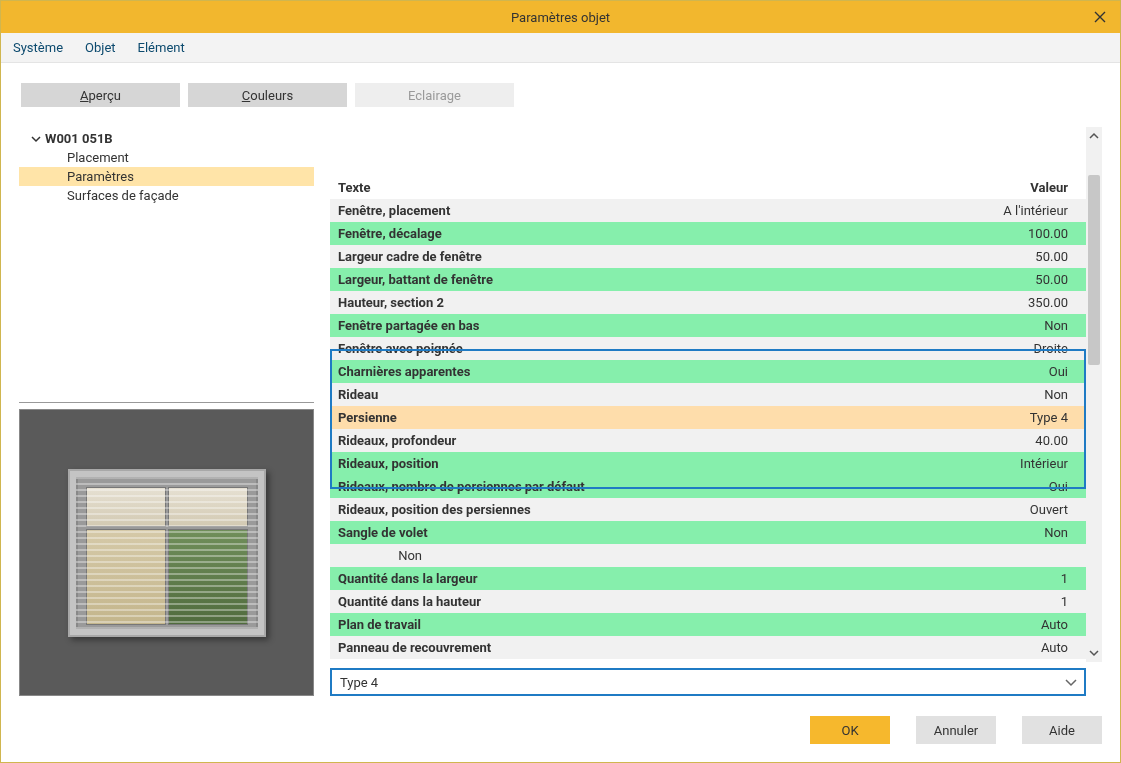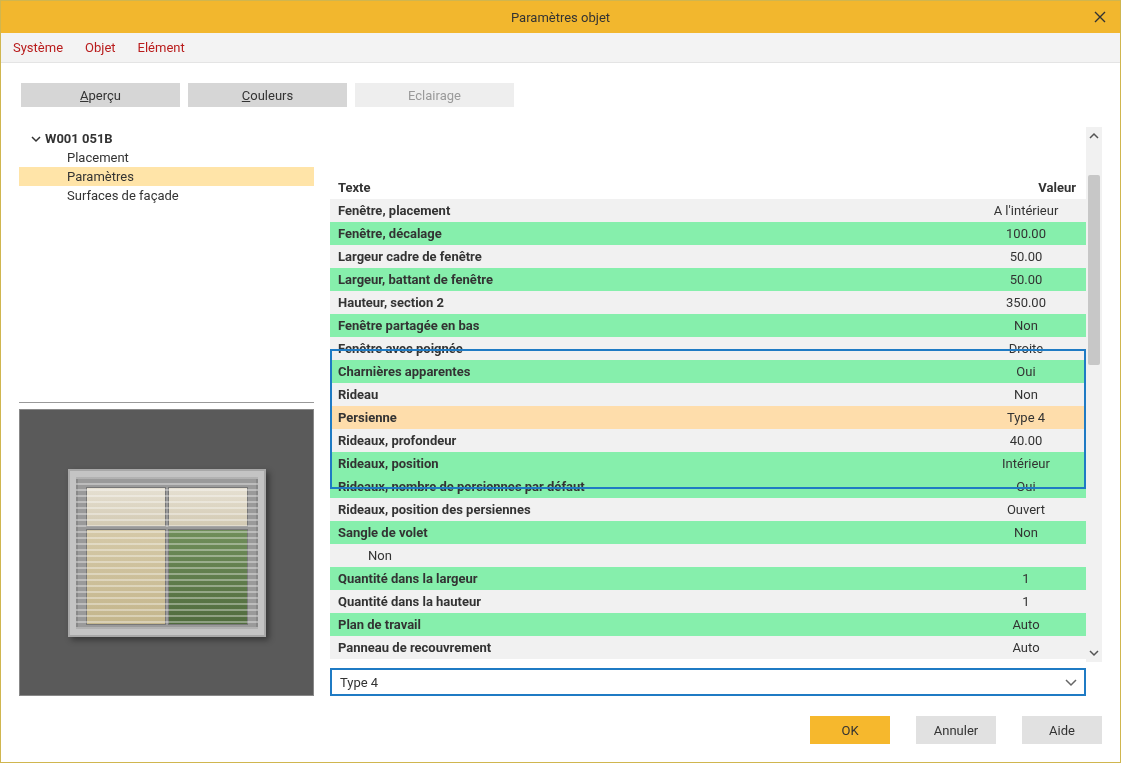--- a/index.html
+++ b/index.html
@@ -47,21 +47,21 @@
   .title-bar-close svg { width:12px; height:12px; }
 
   .menu-bar {
     height: 30px;
     background: #f3f3f3;
     border-bottom: 1px solid #e4e4e4;
     display: flex;
     align-items: center;
     padding: 0 12px;
     gap: 22px;
-    color: #b91c1c;
+    color: #0c4a6e;
   }
   .menu-item { cursor: pointer; }
 
   .tab-row {
     display: flex;
     padding: 20px 20px 0 20px;
     gap: 8px;
   }
   .tab-btn {
     flex: 0 0 159px;
@@ -176,31 +176,31 @@
   }
   .grid-header {
     display: flex;
     height: 24px;
     align-items: center;
     font-weight: 700;
     background: #fff;
     margin-top: 48px;
   }
   .col-text { flex: 1; padding-left: 8px; }
-  .col-val { width: 110px; text-align: right; padding-right: 10px; }
+  .col-val { width: 110px; text-align: right; padding-right: 18px; }
 
   .grid-body { }
   .grid-row {
     display: flex;
     height: 23px;
     align-items: center;
     cursor: pointer;
   }
   .grid-row .col-text { font-weight: 700; }
-  .grid-row .col-val { font-weight: 400; text-align: center; }
+  .grid-row .col-val { font-weight: 400; }
   .grid-row.odd { background: #f1f1f1; }
   .grid-row.even { background: #86efac; }
   .grid-row.selected { background: #feddab; }
   .highlight-box {
     position: absolute;
     left: 0;
     right: 16px;
     border: 2px solid #1f7bc4;
     pointer-events: none;
   }

